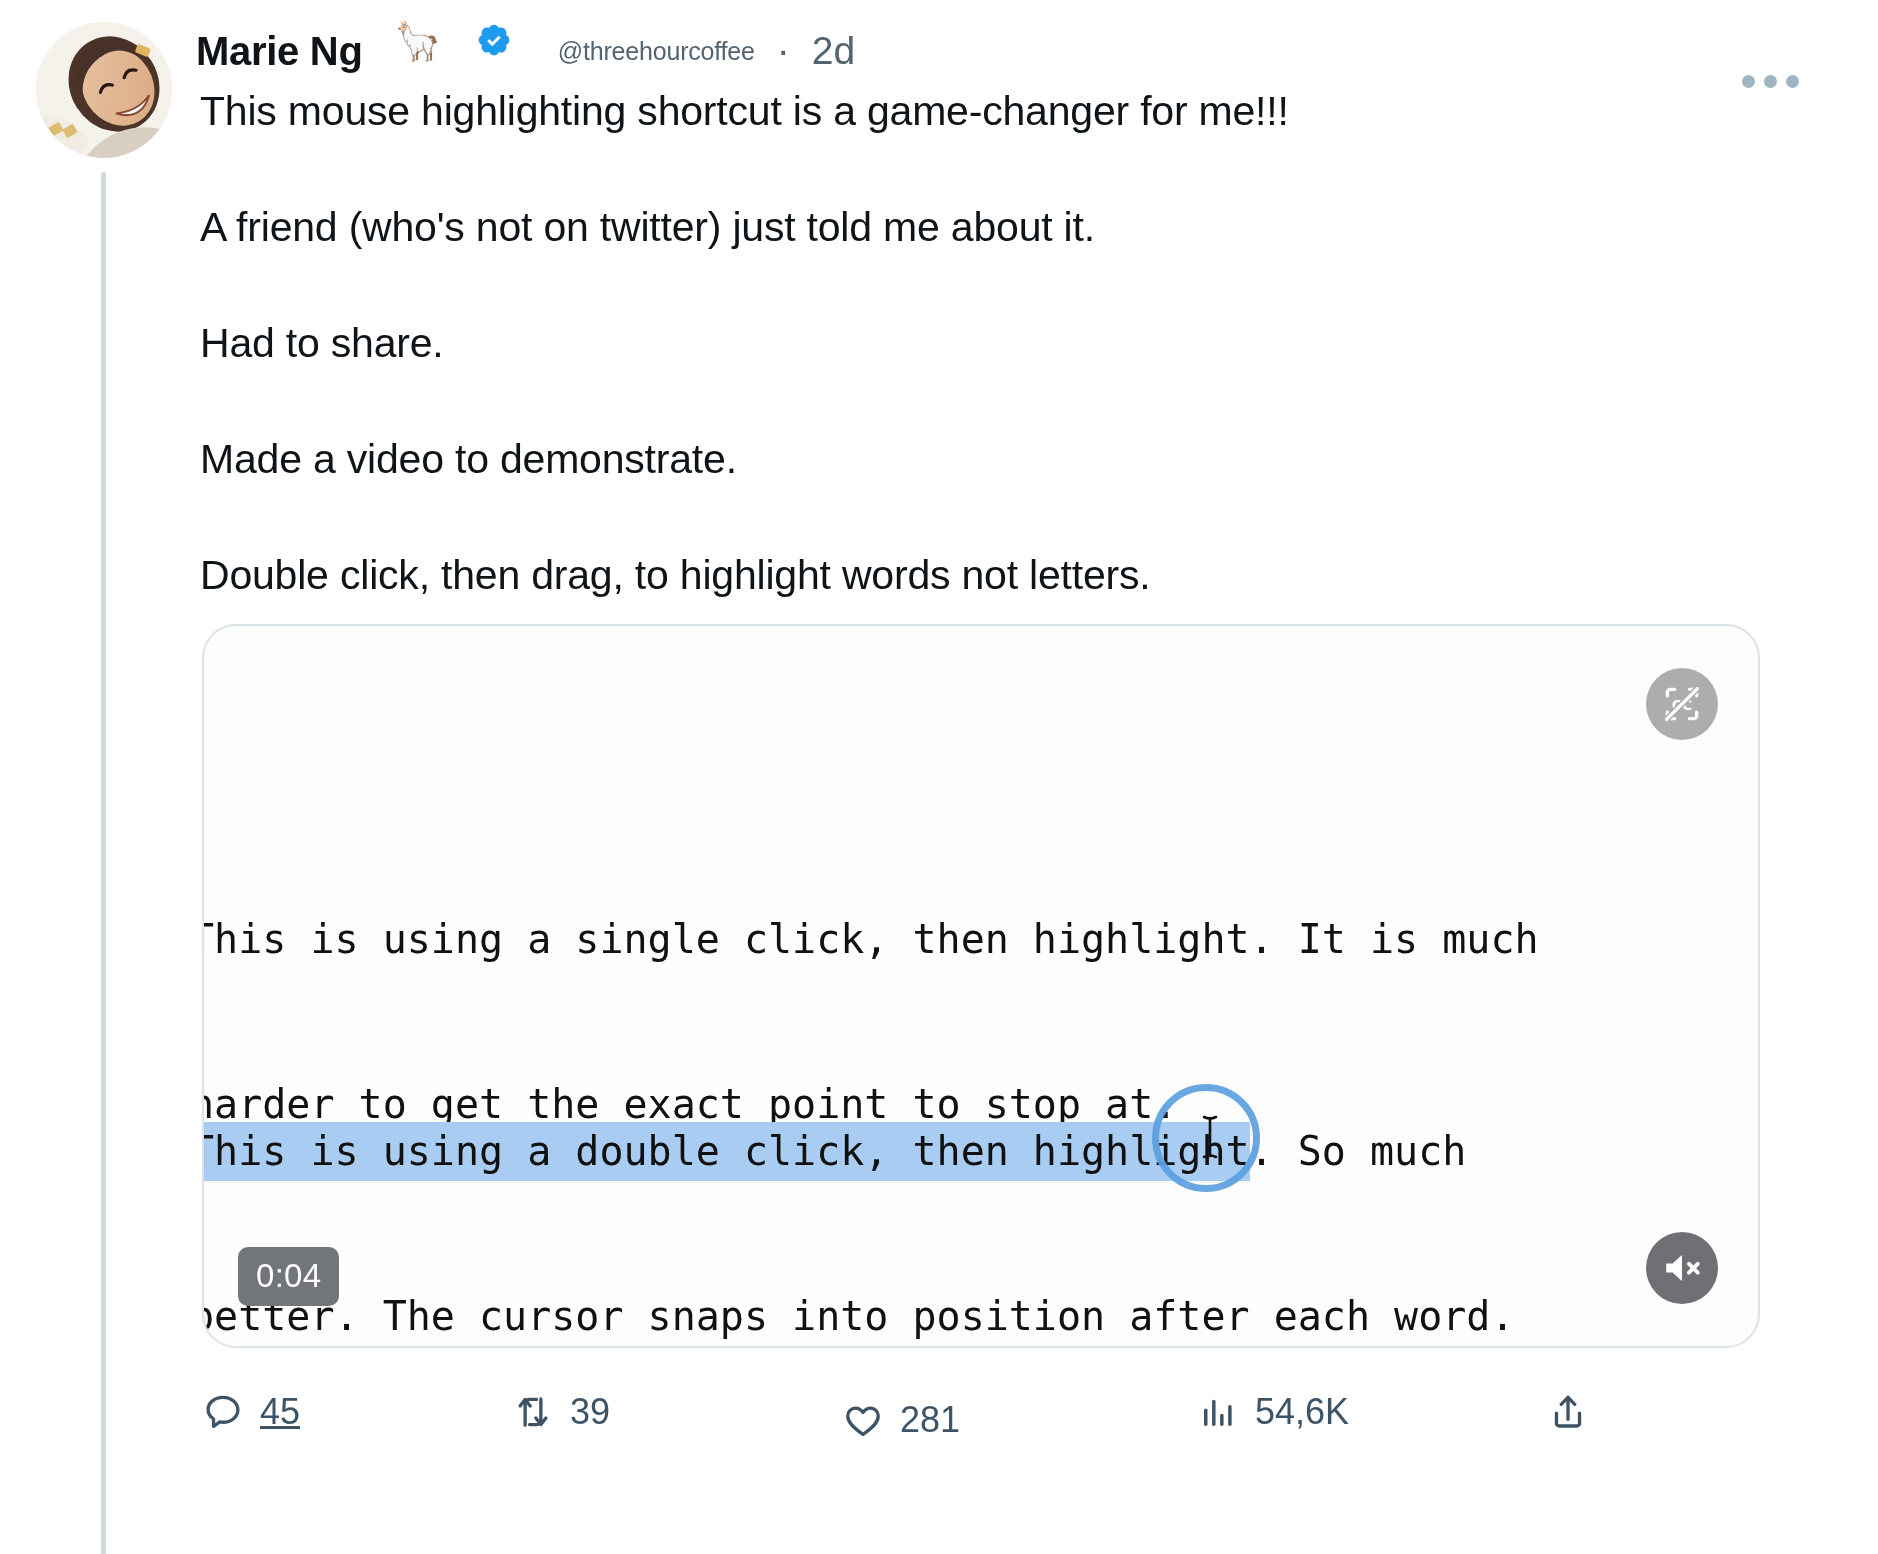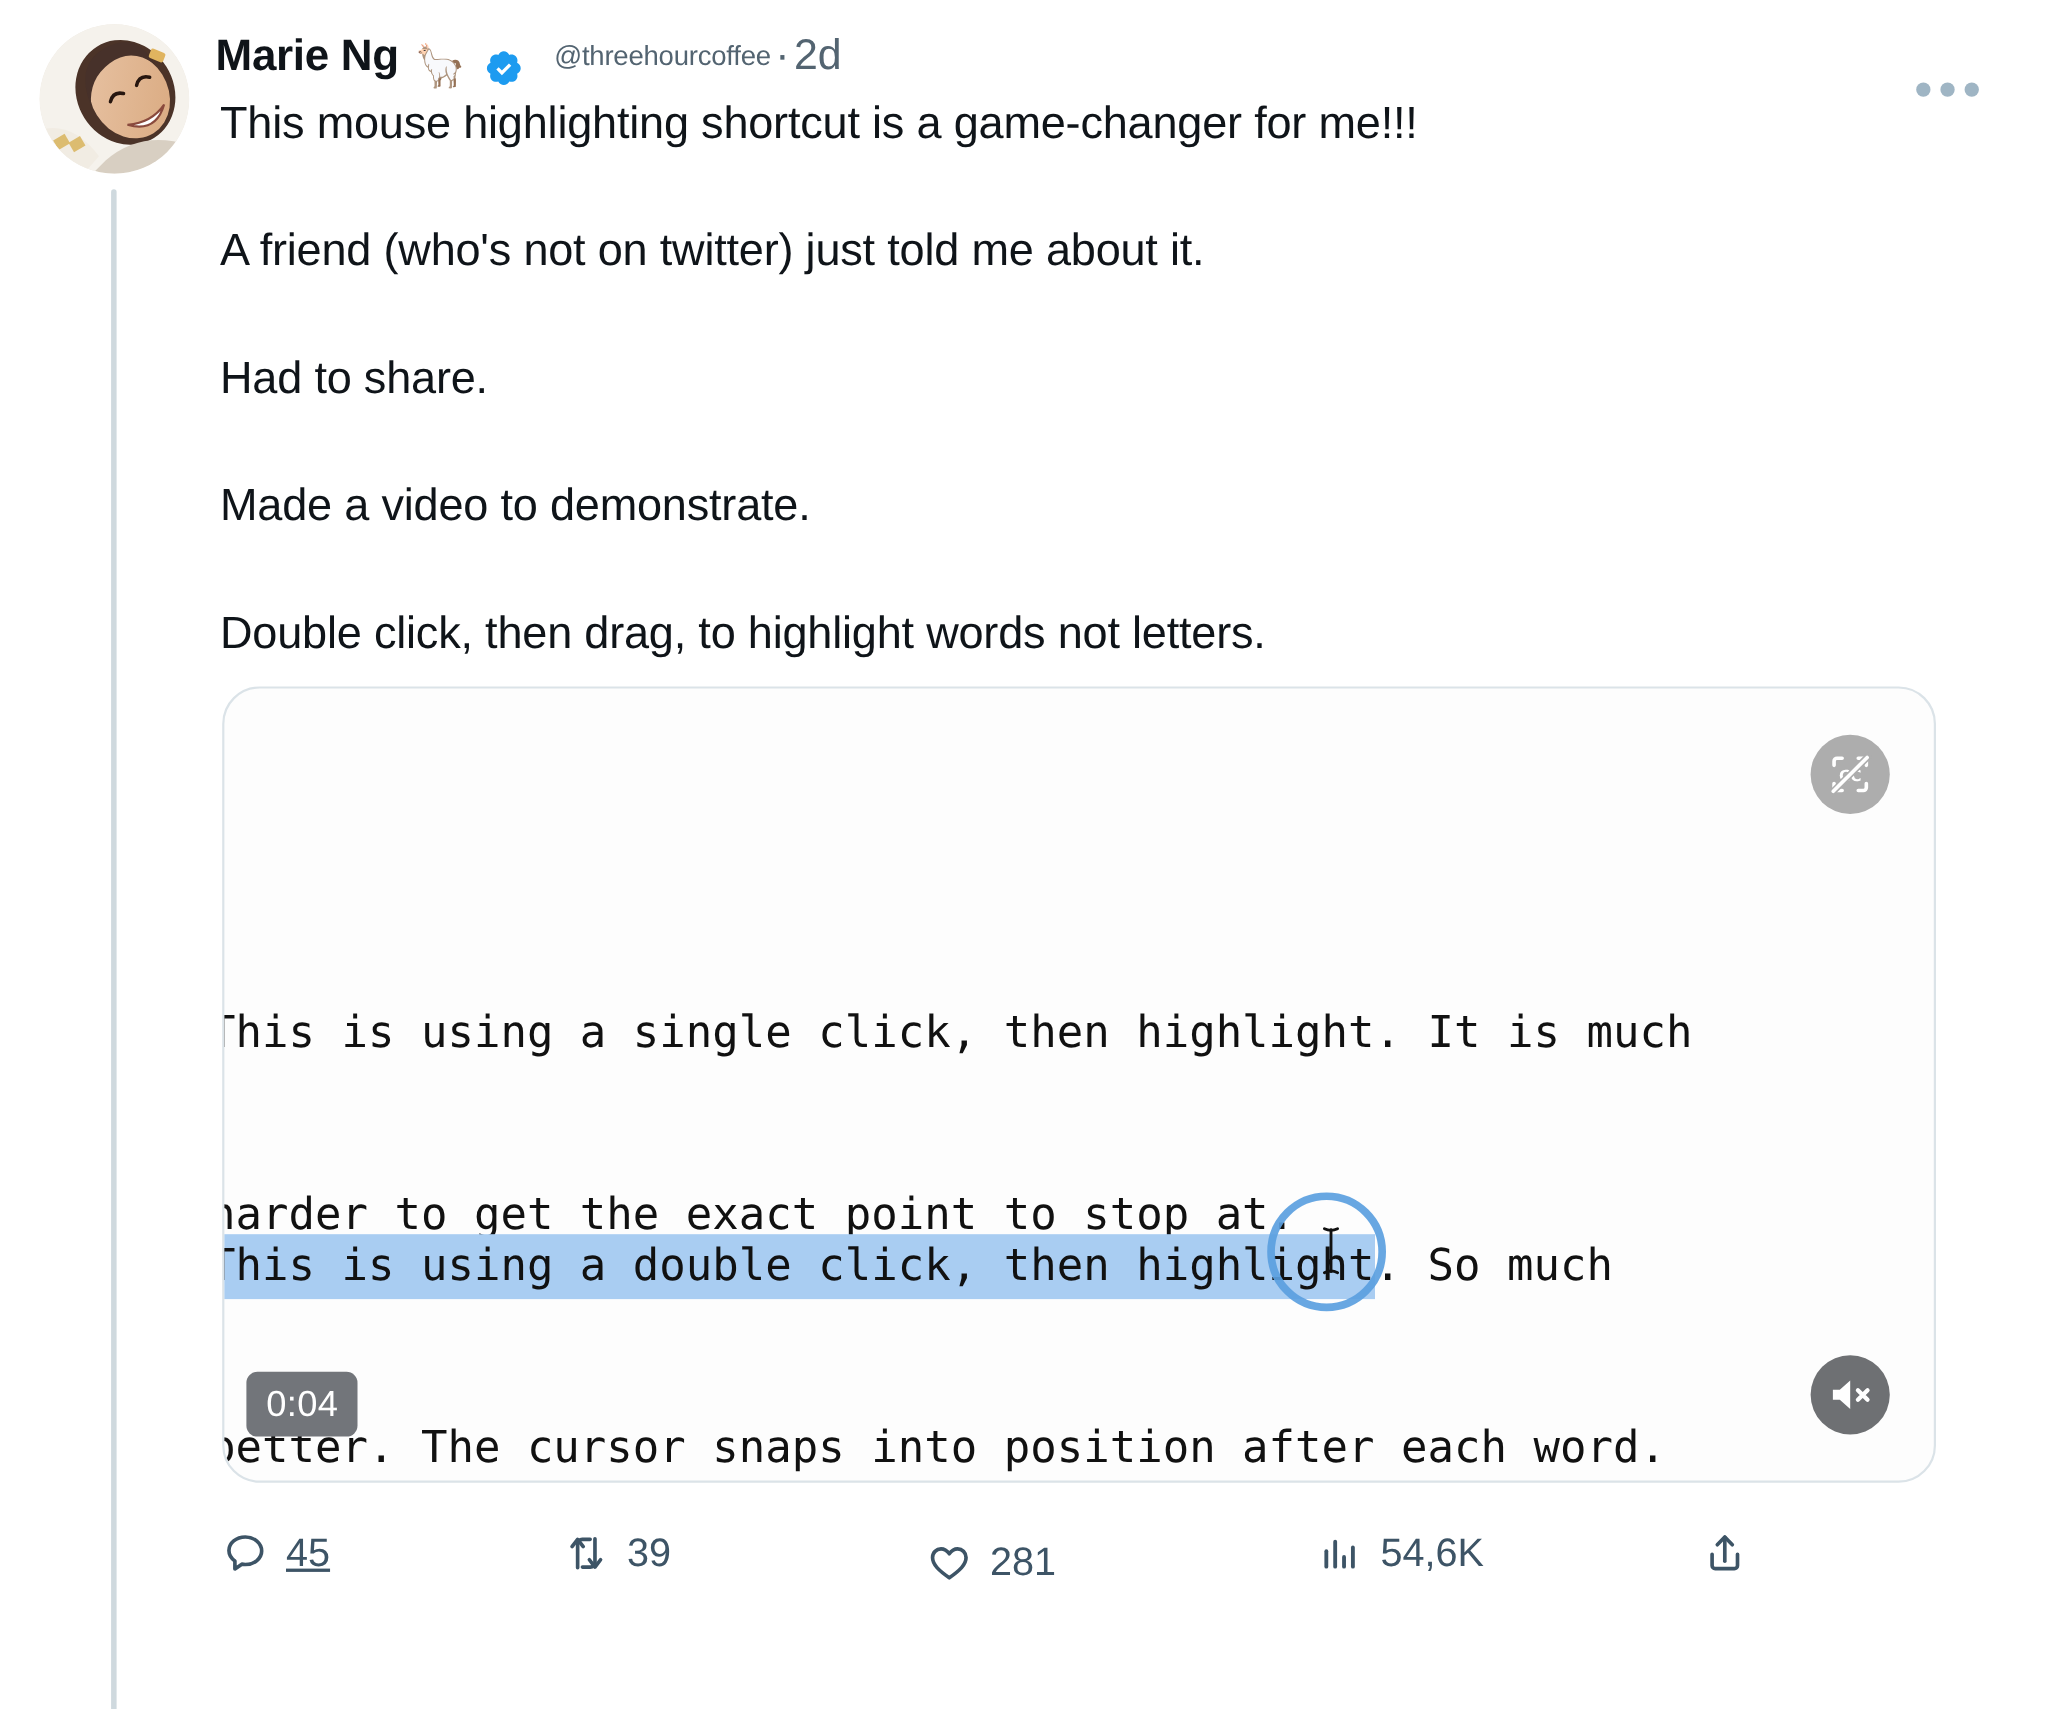--- a/index.html
+++ b/index.html
@@ -54,22 +54,22 @@
   .col {
     flex: 1 1 auto;
     min-width: 0;
     padding-left: 20px;
     position: relative;
   }
 
   
   .head {
     display: flex;
-    align-items: flex-end;
-    gap: 0;
+    align-items: flex-start;
+    gap: 18px;
     height: 58px;
     line-height: 58px;
     white-space: nowrap;
   }
   .display-name {
     font-size: 40px;
     font-weight: bold;
     letter-spacing: -0.3px;
     color: #0f1419;
   }
@@ -187,21 +187,21 @@
     width: 72px; height: 72px;
     border-radius: 50%;
     background: #6e7073;
     display: flex; align-items: center; justify-content: center;
   }
   .mute-btn svg { width: 42px; height: 42px; display:block; }
 
   
   .duration {
     position: absolute;
-    left: 20px; bottom: 40px;
+    left: 34px; bottom: 40px;
     background: #72757a;
     color: #ffffff;
     font-size: 33px;
     line-height: 1;
     padding: 12px 18px 14px 18px;
     border-radius: 10px;
     letter-spacing: .3px;
   }
 
   

